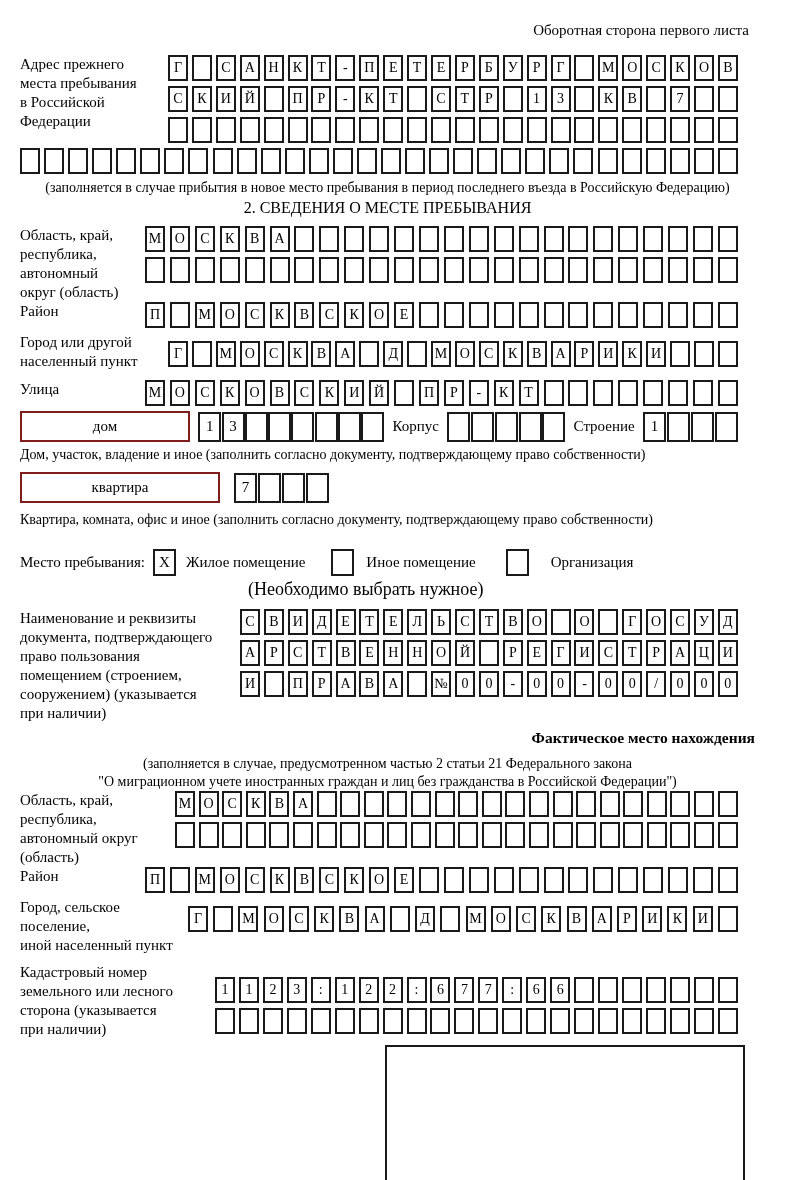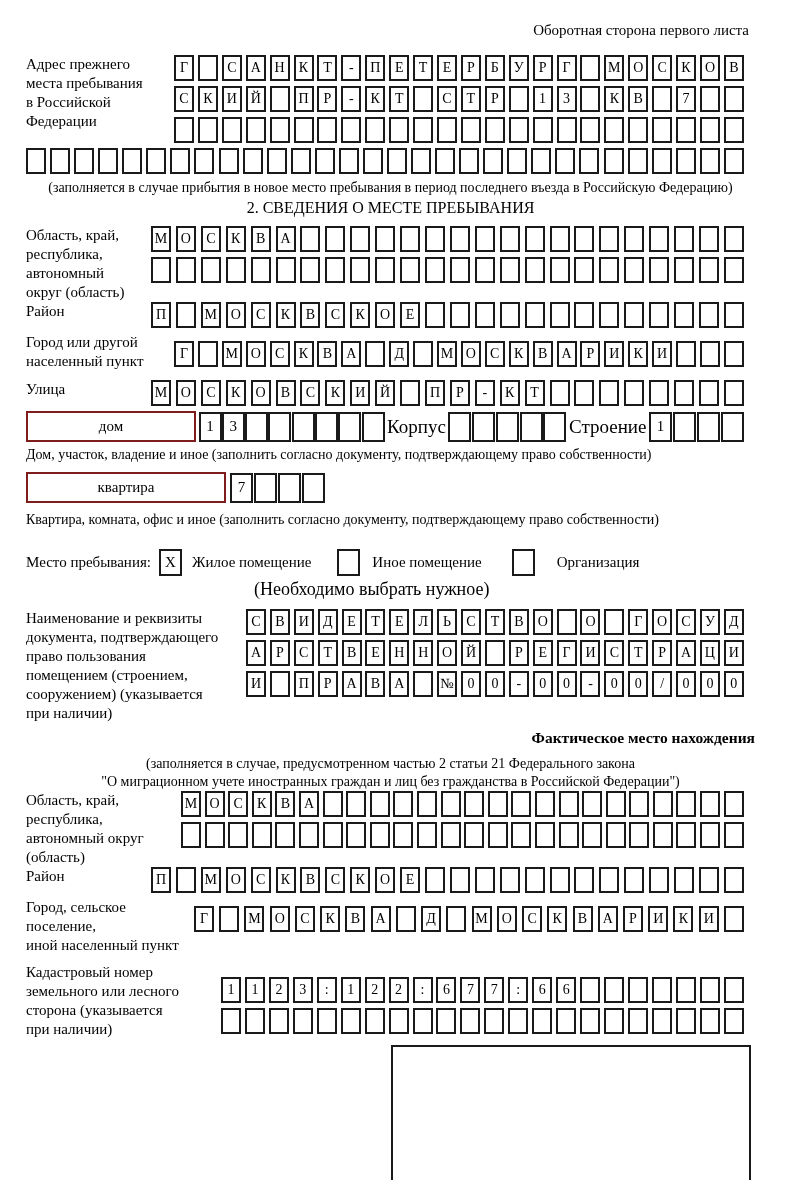--- a/index.html
+++ b/index.html
@@ -1,38 +1,38 @@
 <!DOCTYPE html>
 <html><head>
 <meta charset="utf-8">
 <style>
   html,body{margin:0;padding:0;background:#fff}
   .page{position:relative;width:800px;height:1180px;box-sizing:border-box;
-        padding:14px 45px 0 26px;background:#fff;color:#000;
+        padding:14px 45px 0 20px;background:#fff;color:#000;
         font-family:"Liberation Serif","DejaVu Serif",serif;overflow:hidden}
   .hdr{text-align:right;font-size:15px;margin:8px 6px 16px 0}
   .flex{display:flex}
   .label{font-size:15px;line-height:19px;white-space:pre-line;flex:none}
   .rows{flex:none}
   .cells{display:flex;justify-content:space-between;margin-bottom:5px}
   .cell{box-sizing:border-box;flex:none;width:20px;height:26px;border:2px solid #1a1a1a;
         font-size:14px;line-height:21px;text-align:center;overflow:hidden}
   .cells.lg .cell{width:23px;height:30px;font-size:15px;line-height:25px}
   .w95{width:95px}.w118{width:118px}.w125{width:125px}.w148{width:148px}.w155{width:155px}
   .w168{width:168px}.w170{width:170px}.w186{width:186px}.w195{width:195px}.w200{width:200px}
   .w220{width:220px}.w498{width:498px}.w523{width:523px}.w550{width:550px}.w563{width:563px}
   .w570{width:570px}.w593{width:593px}.w718{width:718px}
   .note{font-size:14px;line-height:18px}
   .center{text-align:center}
   .title{font-weight:normal;font-size:16px;text-align:center;margin:2px 0 9px}
   .subtitle{font-weight:bold;font-size:15.5px;text-align:right;margin:6px 0 8px}
   .fieldbox{box-sizing:border-box;border:2px solid #7f1d1d;height:31px;flex:none;
             display:flex;align-items:center;justify-content:center;font-size:15px}
   .inline-row{display:flex;align-items:center;width:718px;justify-content:space-between;margin-bottom:4px}
-  .small-lbl{font-size:19px;flex:none}
+  .small-lbl{font-size:15px;flex:none}
   .chk{box-sizing:border-box;width:23px;height:27px;border:2px solid #1a1a1a;flex:none;
        display:inline-flex;align-items:center;justify-content:center;font-size:15px}
   .stay{display:flex;align-items:center;font-size:15px;margin-top:20px}
   .stay .t{flex:none}
   .hint{font-size:18px;margin:3px 0 9px 228px}
   .stamp{box-sizing:border-box;border:2px solid #1a1a1a;width:360px;height:170px;margin:6px 0 6px 365px}
   .mt8{margin-top:8px}.mt14{margin-top:14px}
   .mb2{margin-bottom:2px}.mb8{}
 </style>
 </head>
@@ -340,21 +340,21 @@
     <div class="cells lg w95" style="margin-bottom:0">
         <span class="cell">1</span>
         <span class="cell"></span>
         <span class="cell"></span>
         <span class="cell"></span>
       </div>
   </div>
   <div class="note mb2">Дом, участок, владение и иное (заполнить согласно документу, подтверждающему право собственности)</div>
 
   <div class="flex mt8" style="align-items:center">
-    <div class="fieldbox w200" style="margin-right:4px">квартира</div>
+    <div class="fieldbox w200" style="margin-right:14px">квартира</div>
     <div class="cells lg w95" style="margin-bottom:0">
         <span class="cell">7</span>
         <span class="cell"></span>
         <span class="cell"></span>
         <span class="cell"></span>
       </div>
   </div>
   <div class="note mt8 mb2">Квартира, комната, офис и иное (заполнить согласно документу, подтверждающему право собственности)</div>
 
   <div class="stay">

